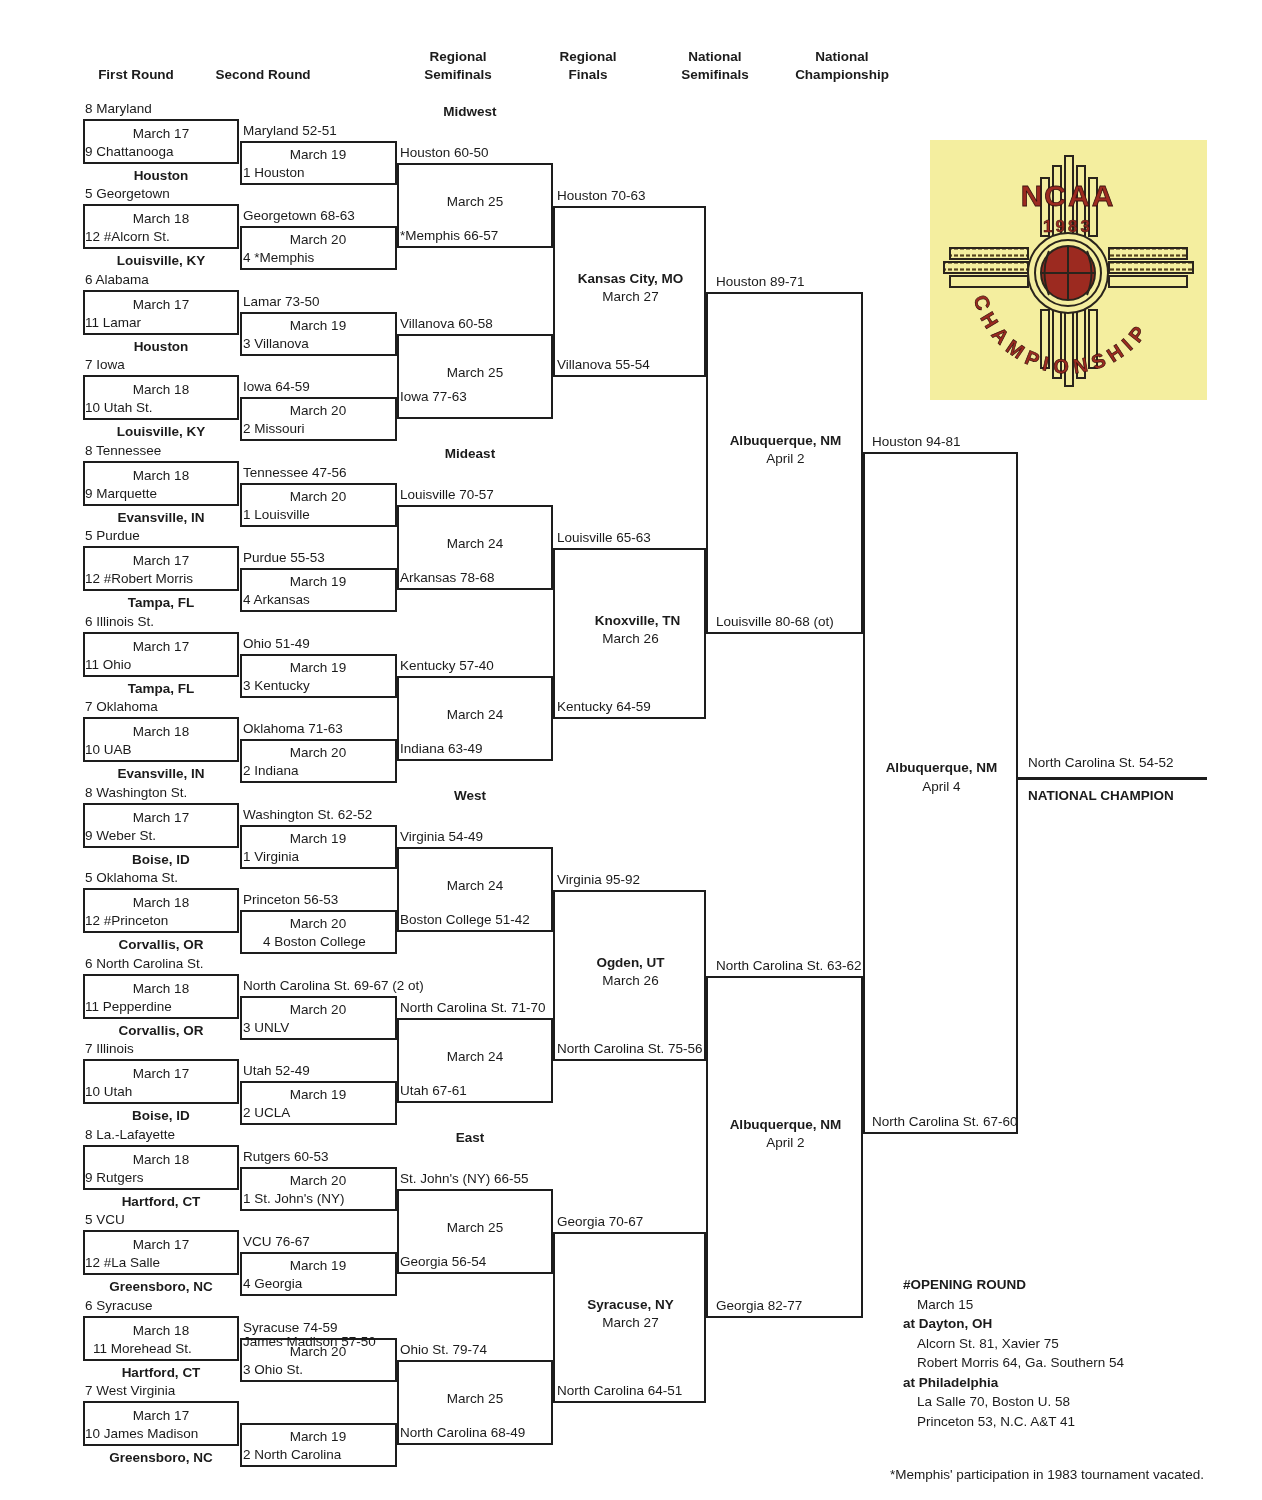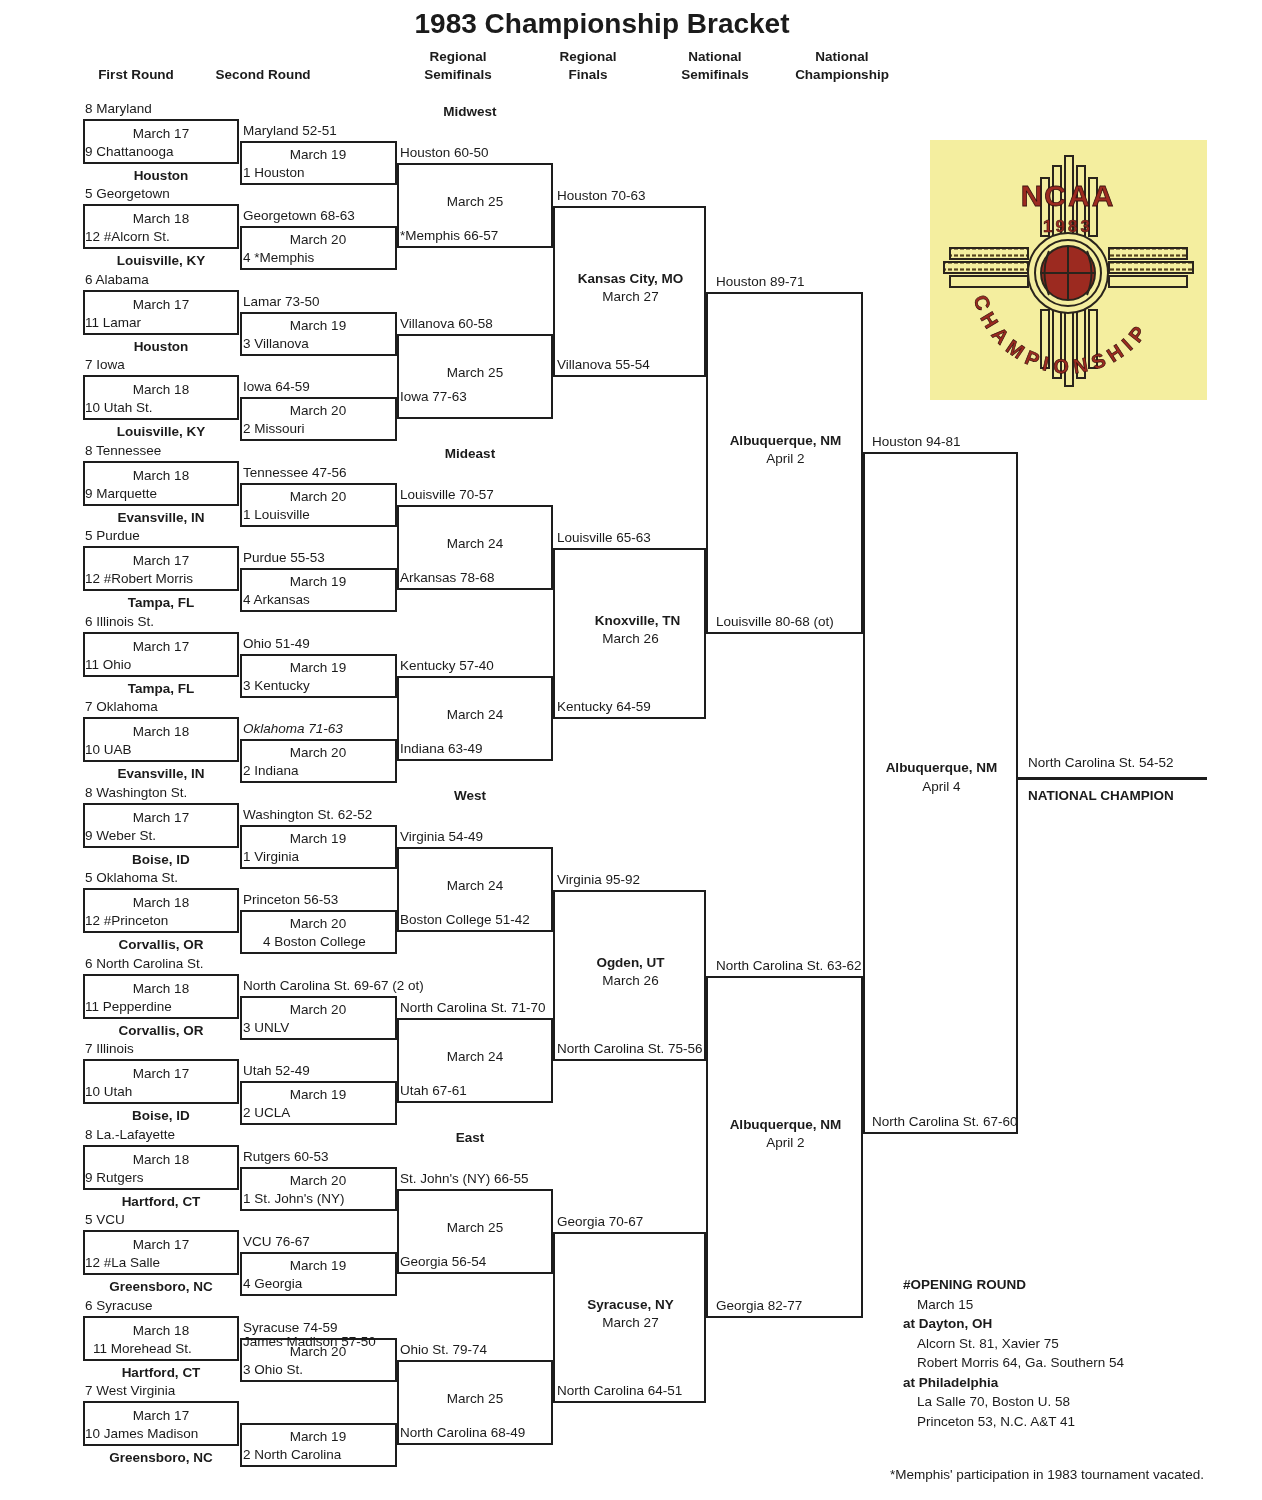--- a/index.html
+++ b/index.html
@@ -55,21 +55,20 @@
       <circle cx="138" cy="133" r="27" fill="#9c2a20" stroke="#2a241c" stroke-width="2"></circle>
       <path d="M138 106 v54 M111 133 h54 M119 111 q-9 22 0 44 M157 111 q9 22 0 44" fill="none" stroke="#2a241c" stroke-width="2"></path>
     </g>
     <text x="138" y="66" text-anchor="middle" font-size="30" font-weight="bold" fill="#9c2a20" stroke="#3a120e" stroke-width="0.8" letter-spacing="2">NCAA</text>
     <text x="138" y="92" text-anchor="middle" font-size="17" font-weight="bold" fill="#9c2a20" stroke="#3a120e" stroke-width="0.6" letter-spacing="3">1983</text>
     <text font-size="20" font-weight="bold" fill="#9c2a20" stroke="#3a120e" stroke-width="0.7" letter-spacing="6">
       <textPath href="#champ-arc" startOffset="10">CHAMPIONSHIP</textPath>
     </text>
   </svg>
 
-<div class="lbl b c" style="top: 8px; left: 322px; width: 560px; font-size: 28px; line-height: 31px;">1983 Championship Bracket</div>
     <div class="lbl b c" style="top: 67px; left: 51px; width: 170px;">First Round</div>
     <div class="lbl b c" style="top: 67px; left: 178px; width: 170px;">Second Round</div>
     <div class="lbl b c" style="top: 49px; left: 373px; width: 170px;">Regional</div>
     <div class="lbl b c" style="top: 67px; left: 373px; width: 170px;">Semifinals</div>
     <div class="lbl b c" style="top: 49px; left: 503px; width: 170px;">Regional</div>
     <div class="lbl b c" style="top: 67px; left: 503px; width: 170px;">Finals</div>
     <div class="lbl b c" style="top: 49px; left: 630px; width: 170px;">National</div>
     <div class="lbl b c" style="top: 67px; left: 630px; width: 170px;">Semifinals</div>
     <div class="lbl b c" style="top: 49px; left: 757px; width: 170px;">National</div>
     <div class="lbl b c" style="top: 67px; left: 757px; width: 170px;">Championship</div>
@@ -150,21 +149,21 @@
     <div class="bx" style="left: 240px; top: 654px; width: 157px; height: 44px;"></div>
     <div class="lbl" style="top: 636px; left: 243px;">Ohio 51-49</div>
     <div class="lbl c" style="top: 660px; left: 243px; width: 150px;">March 19</div>
     <div class="lbl" style="top: 678px; left: 243px;">3 Kentucky</div>
     <div class="bx" style="left: 83px; top: 717px; width: 156px; height: 45px;"></div>
     <div class="lbl" style="top: 699px; left: 85px;">7 Oklahoma</div>
     <div class="lbl c" style="top: 724px; left: 86px; width: 150px;">March 18</div>
     <div class="lbl" style="top: 742px; left: 85px;">10 UAB</div>
     <div class="lbl b c" style="top: 766px; left: 83px; width: 156px;">Evansville, IN</div>
     <div class="bx" style="left: 240px; top: 739px; width: 157px; height: 44px;"></div>
-    <div class="lbl" style="top: 721px; left: 243px; font-style: italic;">Oklahoma 71-63</div>
+    <div class="lbl" style="top: 721px; left: 243px;">Oklahoma 71-63</div>
     <div class="lbl c" style="top: 745px; left: 243px; width: 150px;">March 20</div>
     <div class="lbl" style="top: 763px; left: 243px;">2 Indiana</div>
     <div class="bx" style="left: 397px; top: 505px; width: 156px; height: 85px;"></div>
     <div class="lbl" style="top: 487px; left: 400px;">Louisville 70-57</div>
     <div class="lbl c" style="top: 536px; left: 400px; width: 150px;">March 24</div>
     <div class="lbl" style="top: 570px; left: 400px;">Arkansas 78-68</div>
     <div class="bx" style="left: 397px; top: 676px; width: 156px; height: 85px;"></div>
     <div class="lbl" style="top: 658px; left: 400px;">Kentucky 57-40</div>
     <div class="lbl c" style="top: 707px; left: 400px; width: 150px;">March 24</div>
     <div class="lbl" style="top: 741px; left: 400px;">Indiana 63-49</div>

